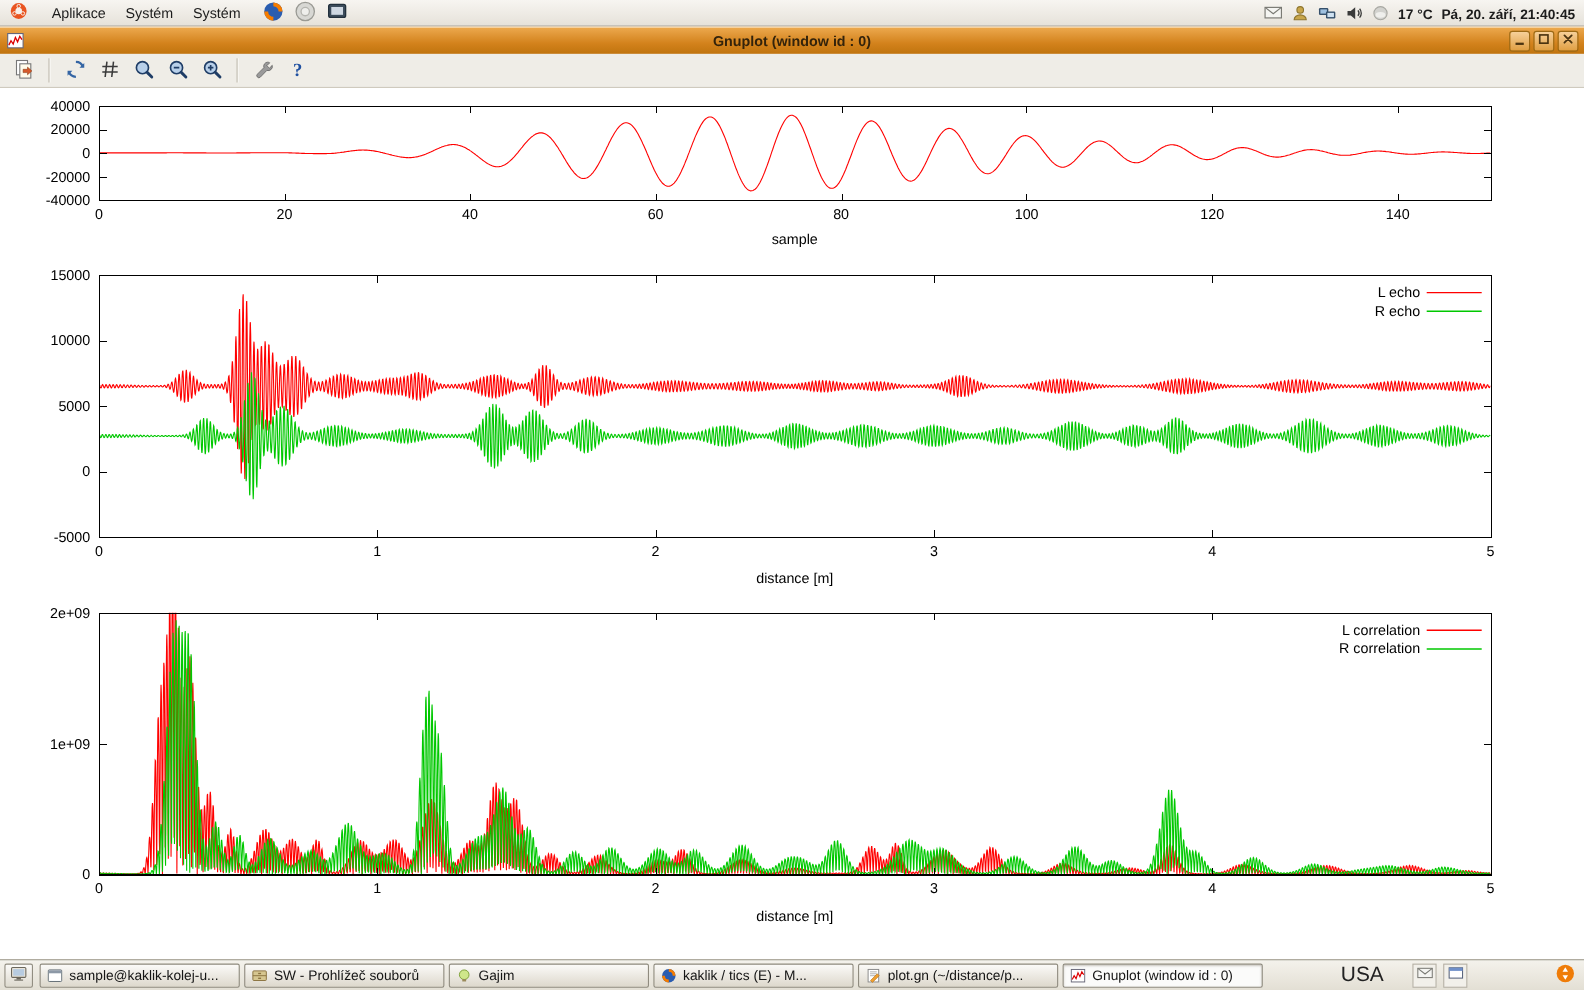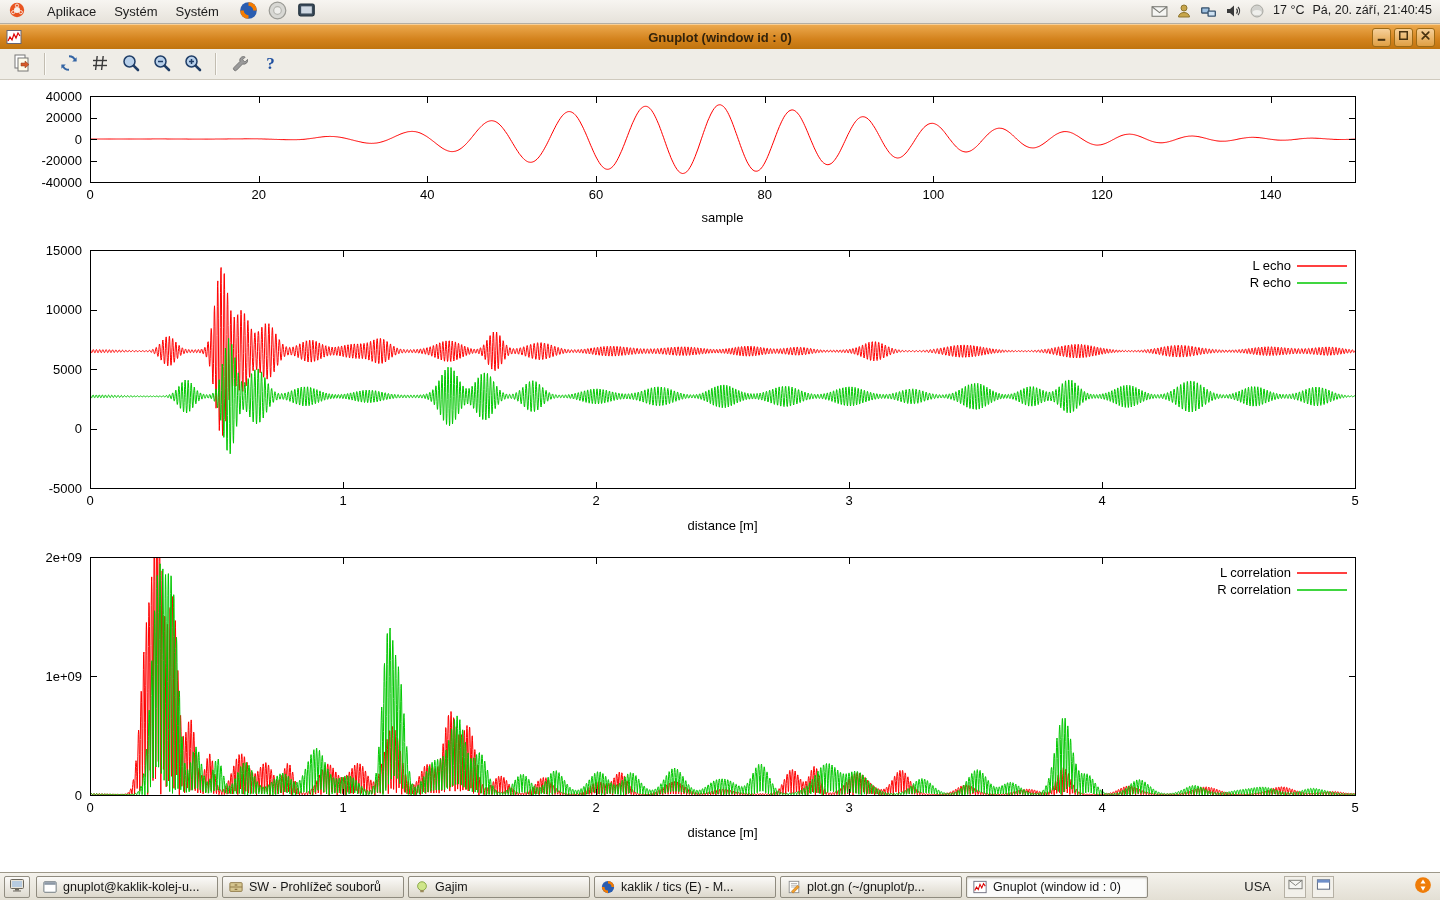--- a/index.html
+++ b/index.html
@@ -8,21 +8,21 @@
 
   
   #panel { position:absolute; top:0; left:0; width:1440px; height:24px; box-sizing:border-box;
            background:linear-gradient(#f7f5f1,#e6e2da); border-bottom:1px solid #b3aea3;
            display:flex; align-items:center; z-index:5; }
   .menu-item { display:flex; align-items:center; gap:22px; padding:0 9px; height:23px;
                font-size:13px; color:#1c1c1c; background:none; border:none; font-family:inherit; }
   .launchers { display:flex; gap:8px; margin-left:10px; align-items:center; }
   .launcher  { width:21px; height:21px; display:flex; align-items:center; justify-content:center;
                background:none; border:none; padding:0; }
-  .tray { margin-left:auto; display:flex; align-items:flex-start; gap:8px; padding-right:8px; }
+  .tray { margin-left:auto; display:flex; align-items:flex-end; gap:8px; padding-right:8px;font-weight:bold; }
   .tray-icon { display:flex; align-items:center; }
   .temp, .clock { font-size:12.5px; color:#1c1c1c; white-space:nowrap; }
 
   
   #titlebar { position:absolute; top:24px; left:0; width:1440px; height:25px; box-sizing:border-box;
               background:linear-gradient(#eca94e 0%, #d3821c 60%, #c0740e 100%);
               border-top:1px solid #f7cf97; display:flex; align-items:center; }
   .win-icon { margin-left:6px; width:16px; height:16px; z-index:2; display:flex; }
   .win-title { position:absolute; left:0; right:0; text-align:center; font-size:13px;
                font-weight:bold; color:#33230b; }
@@ -51,21 +51,21 @@
                   border-radius:2px; padding:0; }
   .task-items { display:flex; gap:4px; margin-left:2px; }
   .task-btn { width:182px; height:22px; display:flex; align-items:center; gap:6px; padding:0 6px;
               box-sizing:border-box; background:linear-gradient(#fbfaf8,#ddd8cc);
               border:1px solid #8f8b7f; border-radius:2px; font-family:inherit; font-size:12.5px;
               color:#151515; overflow:hidden; white-space:nowrap; text-align:left; }
   .task-btn.active { background:#fbfbfa; box-shadow:inset 0 1px 2px rgba(80,70,50,.35); }
   .task-icon { display:flex; flex:none; }
   .task-label { overflow:hidden; }
   .task-right { margin-left:auto; display:flex; align-items:center; gap:6px; }
-  .kbd-layout { font-size:13px; color:#222; margin-right:7px; }
+  .kbd-layout { font-size:19px; color:#222; margin-right:20px; }
   .tray-box { width:22px; height:22px; display:flex; align-items:center; justify-content:center;
               border:1px solid #b5b0a4; background:#f2f0ea; box-sizing:border-box; }
   .update-btn { margin-left:72px; margin-right:2px; width:22px; height:22px; background:none; border:none;
                 display:flex; align-items:center; justify-content:center; padding:0; }
 </style>
 </head>
 <body>
 
 <div class="screen">
 
@@ -392,21 +392,21 @@
           </svg></span>
     </button>
     <div class="task-items">
         <button class="task-btn">
     <span class="task-icon">
             <svg width="14" height="14" viewBox="0 0 16 16" aria-hidden="true">
               <rect x="1" y="2" width="14" height="12" rx="1" fill="#fff" stroke="#5f6a72"></rect>
               <rect x="1.5" y="2.5" width="13" height="3" fill="#8c98a6"></rect>
             </svg>
           </span>
-    <span class="task-label">gnuplot@kaklik-kolej-u...</span>
+    <span class="task-label">sample@kaklik-kolej-u...</span>
   </button>
         <button class="task-btn">
     <span class="task-icon">
             <svg width="14" height="14" viewBox="0 0 16 16" aria-hidden="true">
               <rect x="1" y="3" width="14" height="10" rx="1" fill="#d6c690" stroke="#8a7340"></rect>
               <line x1="1" y1="8" x2="15" y2="8" stroke="#8a7340"></line>
               <rect x="6.5" y="5" width="3" height="1.4" fill="#8a7340"></rect>
               <rect x="6.5" y="10" width="3" height="1.4" fill="#8a7340"></rect>
             </svg>
           </span>
@@ -434,21 +434,21 @@
         <button class="task-btn">
     <span class="task-icon">
             <svg width="14" height="14" viewBox="0 0 16 16" aria-hidden="true">
               <rect x="2.5" y="1.5" width="11" height="13" fill="#fff" stroke="#8a8a8a"></rect>
               <line x1="4.5" y1="4" x2="11.5" y2="4" stroke="#b0b0b0"></line>
               <line x1="4.5" y1="6" x2="11.5" y2="6" stroke="#b0b0b0"></line>
               <line x1="4.5" y1="8" x2="11.5" y2="8" stroke="#b0b0b0"></line>
               <path d="M5 13 L12 6 L14 8 L7 15 Z" fill="#f0a030" stroke="#b06a10" stroke-width="0.6"></path>
             </svg>
           </span>
-    <span class="task-label">plot.gn (~/gnuplot/p...</span>
+    <span class="task-label">plot.gn (~/distance/p...</span>
   </button>
         <button class="task-btn active">
     <span class="task-icon">
             <svg width="14" height="14" viewBox="0 0 16 16" aria-hidden="true">
               <rect x="1" y="1.5" width="14" height="13" fill="#fff" stroke="#667"></rect>
               <polyline points="2,12 4,8 6,11 8,5 10,9 12,4 14,7" fill="none" stroke="#d00" stroke-width="1.2"></polyline>
             </svg>
           </span>
     <span class="task-label">Gnuplot (window id : 0)</span>
   </button>

